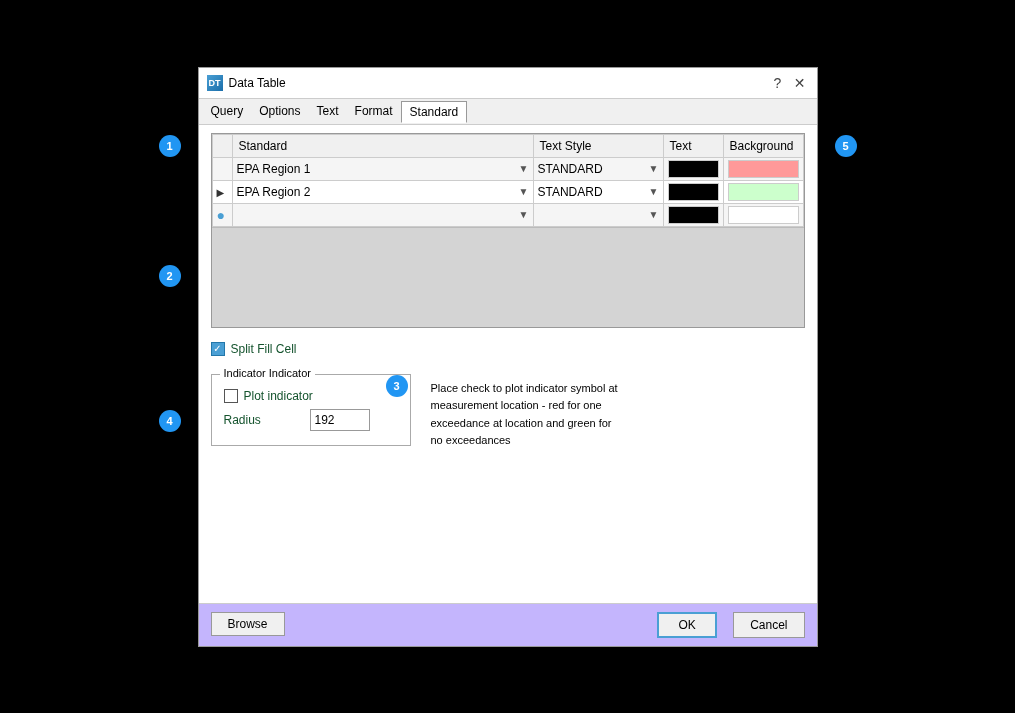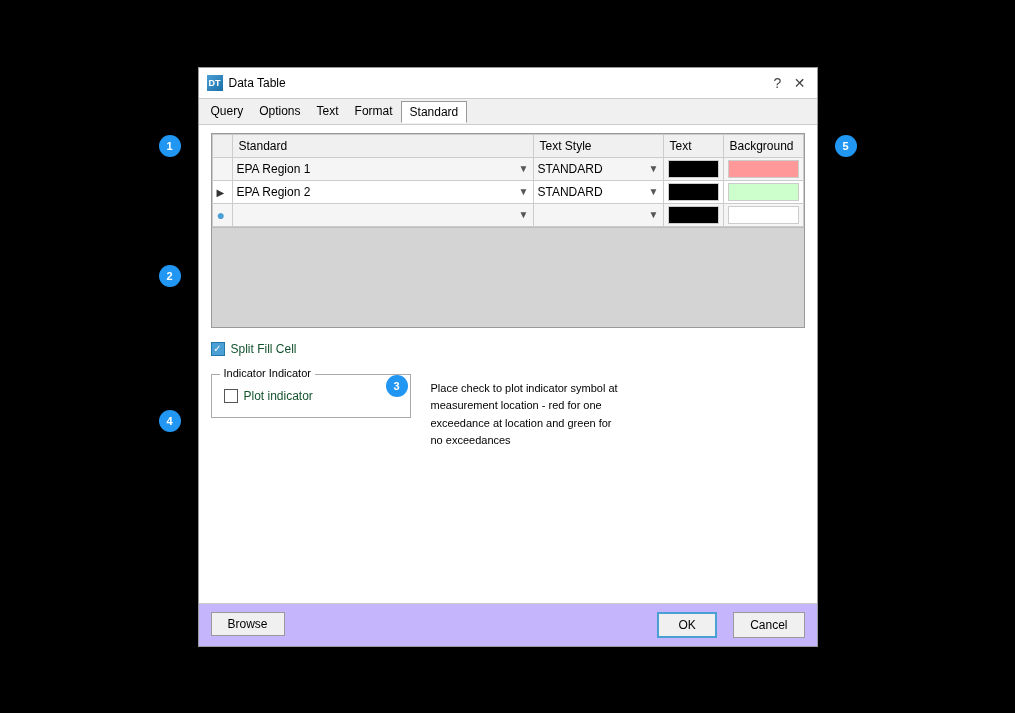--- a/index.html
+++ b/index.html
@@ -401,20 +401,24 @@
       <div style="display:flex; gap:20px; align-items:flex-start; position:relative;">
 
         <div class="exceedance-box" style="min-width:200px;">
           <span class="exceedance-legend">Indicator Indicator</span>
 
           <div class="exceedance-row">
             <div class="checkbox-empty"></div>
             <span class="label-text">Plot indicator</span>
           </div>
 
+          <div class="exceedance-row">
+            <span class="label-text" style="width:80px;">Radius</span>
+            <input class="input-field" type="text" value="192" style="">
+          </div>
 
         </div>
 
         <div style="font-size:11px; color:#000; line-height:1.6; max-width:190px; padding-top:10px;">Place check to plot indicator symbol at measurement location - red for one exceedance at location and green for no exceedances</div>
 
         <div class="annotation-bubble" style="position:absolute; left:175px; top:5px;">3</div>
 
       </div>
 
     </div>

